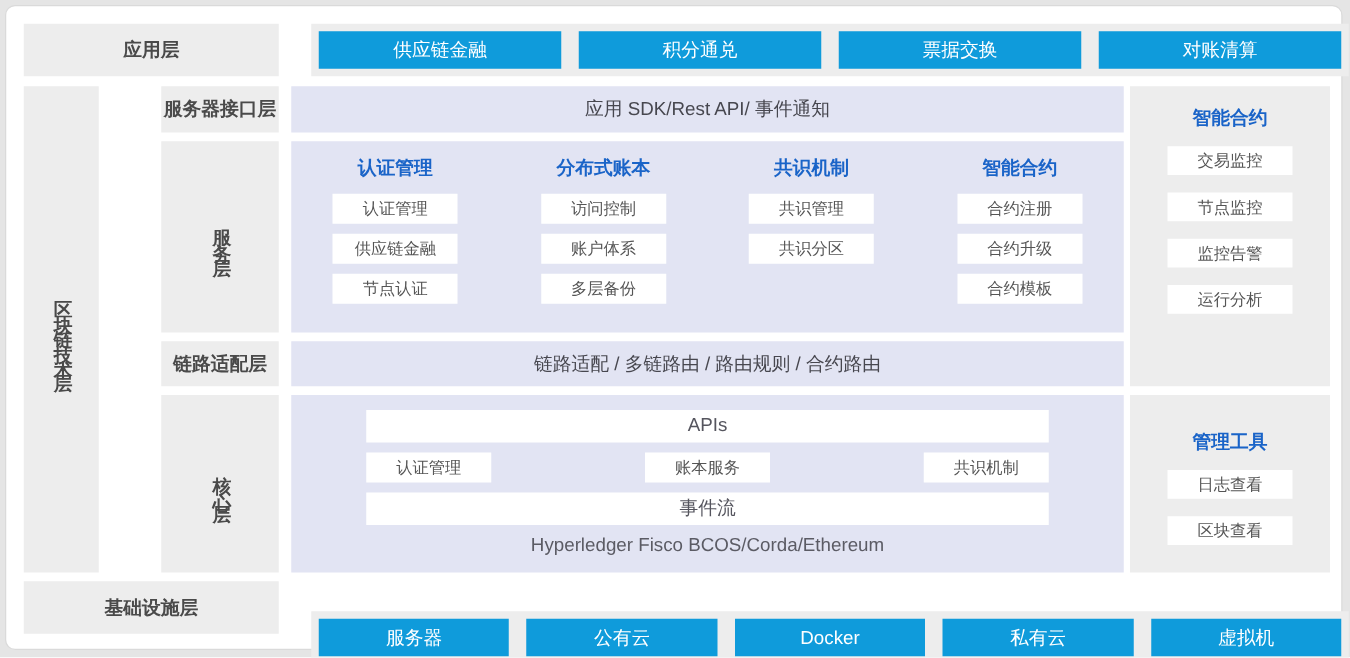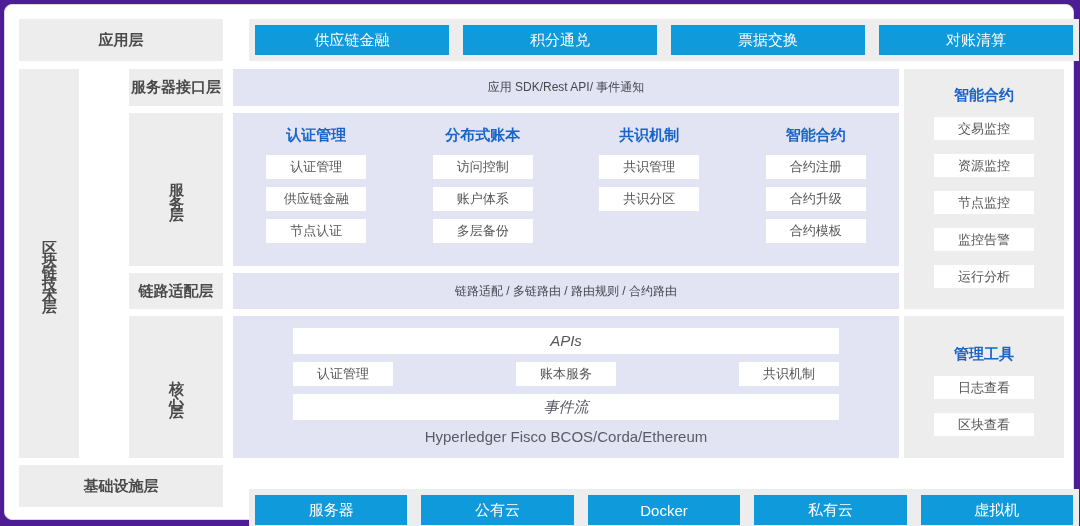--- a/index.html
+++ b/index.html
@@ -1,20 +1,20 @@
 <!DOCTYPE html>
 <html><head>
 <meta charset="utf-8">
 <style>
   * { box-sizing: border-box; margin: 0; padding: 0; }
   body {
     font-family: "Liberation Sans", "DejaVu Sans", sans-serif;
     background: #ffffff;
   }
-  .page { position: relative; width: 1080px; height: 526px; background: #4c1d95; }
+  .page { position: relative; width: 1080px; height: 526px; background: #e5e5e5; }
   .card {
     position: absolute; left: 4px; top: 4px; width: 1070px; height: 516px;
     background: #ffffff; border: 1px solid #dadada; border-radius: 8px;
   }
 
   
   .label-box {
     background: #ededed; color: #4a4a4a; font-size: 15px; font-weight: 600;
     display: flex; align-items: center; justify-content: center; text-align: center;
   }
@@ -49,34 +49,34 @@
   .col2 { left: 84px; width: 134px; display: flex; flex-direction: column; gap: 7px; padding-left: 40px; }
   .col2 .label-box { width: 100%; }
   .h-a { height: 37px; } 
   .h-b { height: 153px; } 
   .h-c { height: 36px; } 
   .h-d { height: 142px; } 
 
   .main { left: 228px; width: 666px; display: flex; flex-direction: column; gap: 7px; }
   .lav-line {
     display: flex; align-items: center; justify-content: center;
-    color: #47474f; font-size: 12px;
+    color: #47474f; font-size: 15px;
   }
 
   .service-box { display: flex; padding-top: 12px; }
   .svc-col { flex: 1; }
   .col-header {
     color: #1a64c8; font-size: 15px; font-weight: bold; text-align: center;
     height: 20px; line-height: 20px; margin-bottom: 10px;
   }
 
   .core-box { padding: 12px 60px 0 60px; }
   .bar {
     height: 26px; line-height: 26px; background: #ffffff; text-align: center;
-    color: #55555e; font-size: 15px; margin-bottom: 8px; font-style: italic;
+    color: #55555e; font-size: 15px; margin-bottom: 8px;
   }
   .modules { display: flex; justify-content: space-between; }
   .modules .node { margin: 0; }
   .modules { margin-bottom: 8px; }
   .platforms { text-align: center; color: #5b5b64; font-size: 15px; margin-top: 8px; }
 
   .rightcol { left: 899px; width: 160px; display: flex; flex-direction: column; gap: 7px; }
   .panel { background: #ededed; }
   .panel-1 { height: 240px; padding-top: 16px; }
   .panel-2 { height: 142px; padding-top: 28px; }
@@ -153,21 +153,20 @@
         </div>
         <div class="bar">事件流</div>
         <div class="platforms">Hyperledger Fisco BCOS/Corda/Ethereum</div>
       </div>
     </div>
 
     <div class="mid rightcol">
       <div class="panel panel-1">
         <div class="panel-header">智能合约</div>
         <div class="node">交易监控</div>
-        <div class="node">资源监控</div>
         <div class="node">节点监控</div>
         <div class="node">监控告警</div>
         <div class="node">运行分析</div>
       </div>
       <div class="panel panel-2">
         <div class="panel-header">管理工具</div>
         <div class="node">日志查看</div>
         <div class="node">区块查看</div>
       </div>
     </div>

